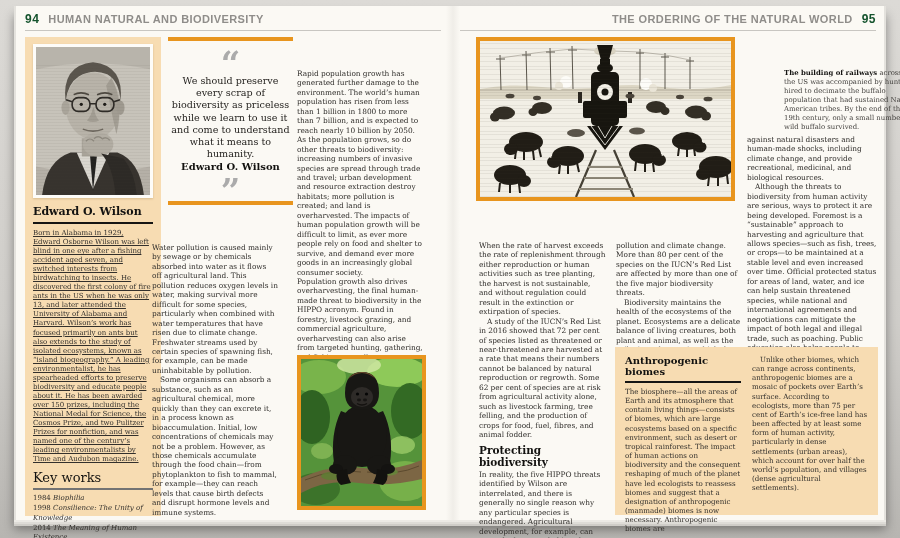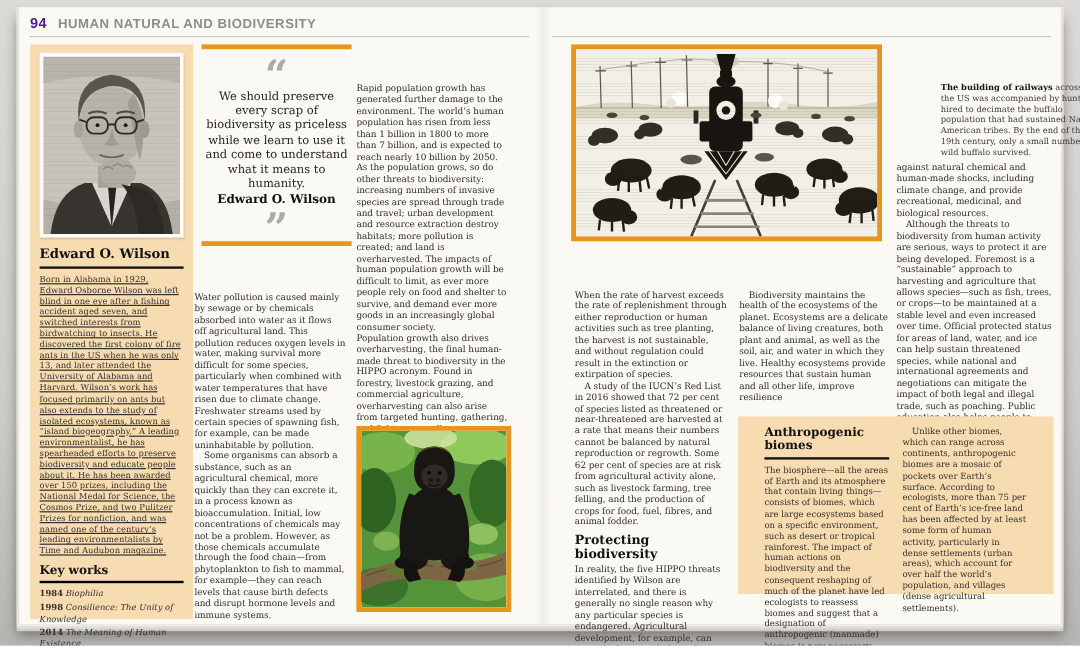--- a/index.html
+++ b/index.html
@@ -17,21 +17,21 @@
   }
   .gutter {
     position:absolute; left:432px; top:0; width:14px; height:100%;
     background:linear-gradient(90deg, rgba(0,0,0,0) 0%, rgba(90,85,75,.07) 50%, rgba(0,0,0,0) 100%);
   }
   
   .hdr { position:absolute; top:6px; height:16px; display:flex; align-items:baseline; gap:9px;
          font-family:"Liberation Sans", sans-serif; white-space:nowrap; }
   .hdr-l { left:11px; }
   .hdr-r { left:446px; width:416px; justify-content:flex-end; }
-  .pagenum { font-size:12px; font-weight:700; color:#4c1d95; letter-spacing:.5px;text-align:center; }
+  .pagenum { font-size:12px; font-weight:700; color:#14532d; letter-spacing:.5px;text-align:center; }
   .ptitle  { font-size:11px; font-weight:700; color:#8f8d8a; letter-spacing:.4px; }
   .rule { position:absolute; height:1px; background:#c8c6c1; top:24px; }
   .rule-l { left:11px; width:416px; }
   .rule-r { left:446px; width:416px; }
 
   
   .col { position:absolute;margin-top:32px; }
   .body-t { font-size:7.4px; line-height:9.45px; color:#2f2d2a; letter-spacing:-.05px; }
   .indent { text-indent:8px; }
   .subhead { font-size:10.5px; line-height:12px; font-weight:700; color:#131210; margin:4px 0 2.5px; }
@@ -45,25 +45,25 @@
   }
   .photo-frame { background:#fdfcf9; padding:3px; width:120px; margin:0 auto;
                  box-shadow:0 1px 2px rgba(120,90,40,.25); }
   .photo-inner { width:114px; height:148px; position:relative; overflow:hidden; }
   .photo-inner svg { display:block; width:100%; height:100%; }
   .grain::after { content:""; position:absolute; inset:0;
     background:repeating-linear-gradient(0deg, rgba(70,65,55,.06) 0 .5px, transparent .5px 3px); }
   .bio-name { font-size:11px; font-weight:700; color:#131210; margin-top:7px; padding-bottom:4px;
               border-bottom:2.5px solid #161513; }
   .bio-text { margin-top:5px; font-size:7px; line-height:9.05px; color:#33302c;text-decoration:underline; }
-  .kw-label { font-size:10px; font-weight:700; color:#131210; margin-top:6px; padding-bottom:3px;
-              border-bottom:2px solid #000000; }
+  .kw-label { font-size:13px; font-weight:400; color:#131210; margin-top:6px; padding-bottom:3px;
+              border-bottom:2px solid #737373; }
   .kw-list { margin-top:4px; font-size:7px; line-height:9.2px; color:#33302c; }
   .kw-item { margin-bottom:1px; }
-  .kw-year { font-weight:700; }
+  .kw-year { font-weight:400; }
   .kw-title { font-style:italic; }
 
   
   .quote-block {
     position:absolute; left:154px; top:31px; width:125px; height:168px;
     border-top:4.5px solid #e8951e; border-bottom:4.5px solid #e8951e;
     display:flex; flex-direction:column; align-items:center; text-align:center;
   }
   .qmark { font-family:"DejaVu Serif", serif; font-weight:700; color:#ababab; font-size:34px; }
   .qmark-open { line-height:30px; height:24px; margin-top:7px; }
@@ -73,49 +73,53 @@
 
   
   .figure { position:absolute; border:4px solid #e8951e; background:#f2efe6; overflow:hidden; }
   .figure svg { display:block; width:100%; height:100%; }
   .fig-gorilla { left:283px; top:349px; width:129px; height:155px; }
   .fig-buffalo { left:462px; top:31px; width:259px; height:164px; }
   .engrave::after { content:""; position:absolute; inset:0; pointer-events:none;
     background:repeating-linear-gradient(0deg, rgba(62,56,44,.08) 0 .5px, transparent .5px 2.6px); }
 
   
-  .threats-col    { left:148px; top:205px; width:126px; }
+  .threats-col    { left:138px; top:205px; width:126px; }
   .gorilla-cap    { left:154px; top:461px; width:126px; }
   .population-col { left:283px; top:31px;  width:126px; }
   .harvest-col    { left:465px; top:203px; width:127px; }
   .eco-col        { left:602px; top:203px; width:126px; }
   .railways-cap   { left:770px; top:31px;  width:130px; }
   .protection-col { left:733px; top:97px;  width:130px; }
 
   
   .biomes-box {
-    position:absolute; left:601px; top:341px; width:263px; height:148px;
-    background:#f7dcb2; padding:8px 22px 6px; display:flex; gap:11px;
+    position:absolute; left:601px; top:341px; width:263px; height:168px;
+    background:#f7dcb2; padding:8px 10px 6px; display:flex; gap:11px;
   }
   .biomes-col { width:116px; }
   .biomes-head { font-size:10px; line-height:11px; font-weight:700; color:#131210;
                  padding-bottom:4px; border-bottom:2.5px solid #161513; margin-bottom:4px; }
   .box-t { font-size:7.1px; line-height:9.15px; color:#33302c; }
 </style>
 </head>
 <body>
 
 <div class="spread">
   <div class="gutter"></div>
 
   <div class="hdr hdr-l">
     <span class="pagenum">94</span>
     <span class="ptitle">HUMAN NATURAL AND BIODIVERSITY</span>
   </div>
   <div class="rule rule-l"></div>
+  <div class="hdr hdr-r">
+    <span class="ptitle">THE ORDERING OF THE NATURAL WORLD</span>
+    <span class="pagenum">95</span>
+  </div>
   <div class="rule rule-r"></div>
 
   <div class="bio-box">
     <div class="photo-frame">
       <div class="photo-inner grain">
         <svg viewBox="0 0 112 146" preserveAspectRatio="none">
           <rect width="112" height="146" fill="#c7c3ba"></rect>
           <path d="M0 0 H112 V22 Q56 10 0 22 Z" fill="#b2aea5" opacity=".7"></path>
           <path d="M0 146 H112 V118 Q56 130 0 118 Z" fill="#a5a198" opacity=".55"></path>
           <path d="M6 146 Q10 112 34 104 L80 104 Q102 112 106 146 Z" fill="#37332e"></path>
@@ -298,27 +302,28 @@
   </div>
 
   <div class="col harvest-col">
     <p class="body-t">When the rate of harvest exceeds the rate of replenishment through either reproduction or human activities such as tree planting, the harvest is not sustainable, and without regulation could result in the extinction or extirpation of species.</p>
     <p class="body-t indent">A study of the IUCN’s Red List in 2016 showed that 72 per cent of species listed as threatened or near-threatened are harvested at a rate that means their numbers cannot be balanced by natural reproduction or regrowth. Some 62 per cent of species are at risk from agricultural activity alone, such as livestock farming, tree felling, and the production of crops for food, fuel, fibres, and animal fodder.</p>
     <h3 class="subhead">Protecting biodiversity</h3>
     <p class="body-t">In reality, the five HIPPO threats identified by Wilson are interrelated, and there is generally no single reason why any particular species is endangered. Agricultural development, for example, can not only destroy a habitat, but can also releases greenhouse gases into the atmosphere, contributing to air</p>
   </div>
 
   <div class="col eco-col">
+    <p class="body-t">pollution and climate change. More than 80 per cent of the species on the IUCN’s Red List are affected by more than one of the five major biodiversity threats.</p>
     <p class="body-t indent">Biodiversity maintains the health of the ecosystems of the planet. Ecosystems are a delicate balance of living creatures, both plant and animal, as well as the soil, air, and water in which they live. Healthy ecosystems provide resources that sustain human and all other life, improve resilience</p>
   </div>
 
   <p class="col caption railways-cap"><b>The building of railways</b><span> across the US was accompanied by hunters hired to decimate the buffalo population that had sustained Native American tribes. By the end of the 19th century, only a small number of wild buffalo survived.</span></p>
 
   <div class="col protection-col">
-    <p class="body-t">against natural chemical and human-made shocks, including climate change, and provide recreational, medicinal, and biological resources.</p>
+    <p class="body-t">against natural disasters and human-made shocks, including climate change, and provide recreational, medicinal, and biological resources.</p>
     <p class="body-t indent">Although the threats to biodiversity from human activity are serious, ways to protect it are being developed. Foremost is a “sustainable” approach to harvesting and agriculture that allows species—such as fish, trees, or crops—to be maintained at a stable level and even increased over time. Official protected status for areas of land, water, and ice can help sustain threatened species, while national and international agreements and negotiations can mitigate the impact of both legal and illegal trade, such as poaching. Public education also helps people to better understand their potential impacts on biodiversity and how to protect it for future generations. ■</p>
   </div>
 
   <div class="biomes-box">
     <div class="biomes-col">
       <div class="biomes-head">Anthropogenic biomes</div>
       <p class="box-t">The biosphere—all the areas of Earth and its atmosphere that contain living things—consists of biomes, which are large ecosystems based on a specific environment, such as desert or tropical rainforest. The impact of human actions on biodiversity and the consequent reshaping of much of the planet have led ecologists to reassess biomes and suggest that a designation of anthropogenic (manmade) biomes is now necessary. Anthropogenic biomes are</p>
     </div>
     <div class="biomes-col">
       <p class="box-t indent">Unlike other biomes, which can range across continents, anthropogenic biomes are a mosaic of pockets over Earth’s surface. According to ecologists, more than 75 per cent of Earth’s ice-free land has been affected by at least some form of human activity, particularly in dense settlements (urban areas), which account for over half the world’s population, and villages (dense agricultural settlements).</p>

